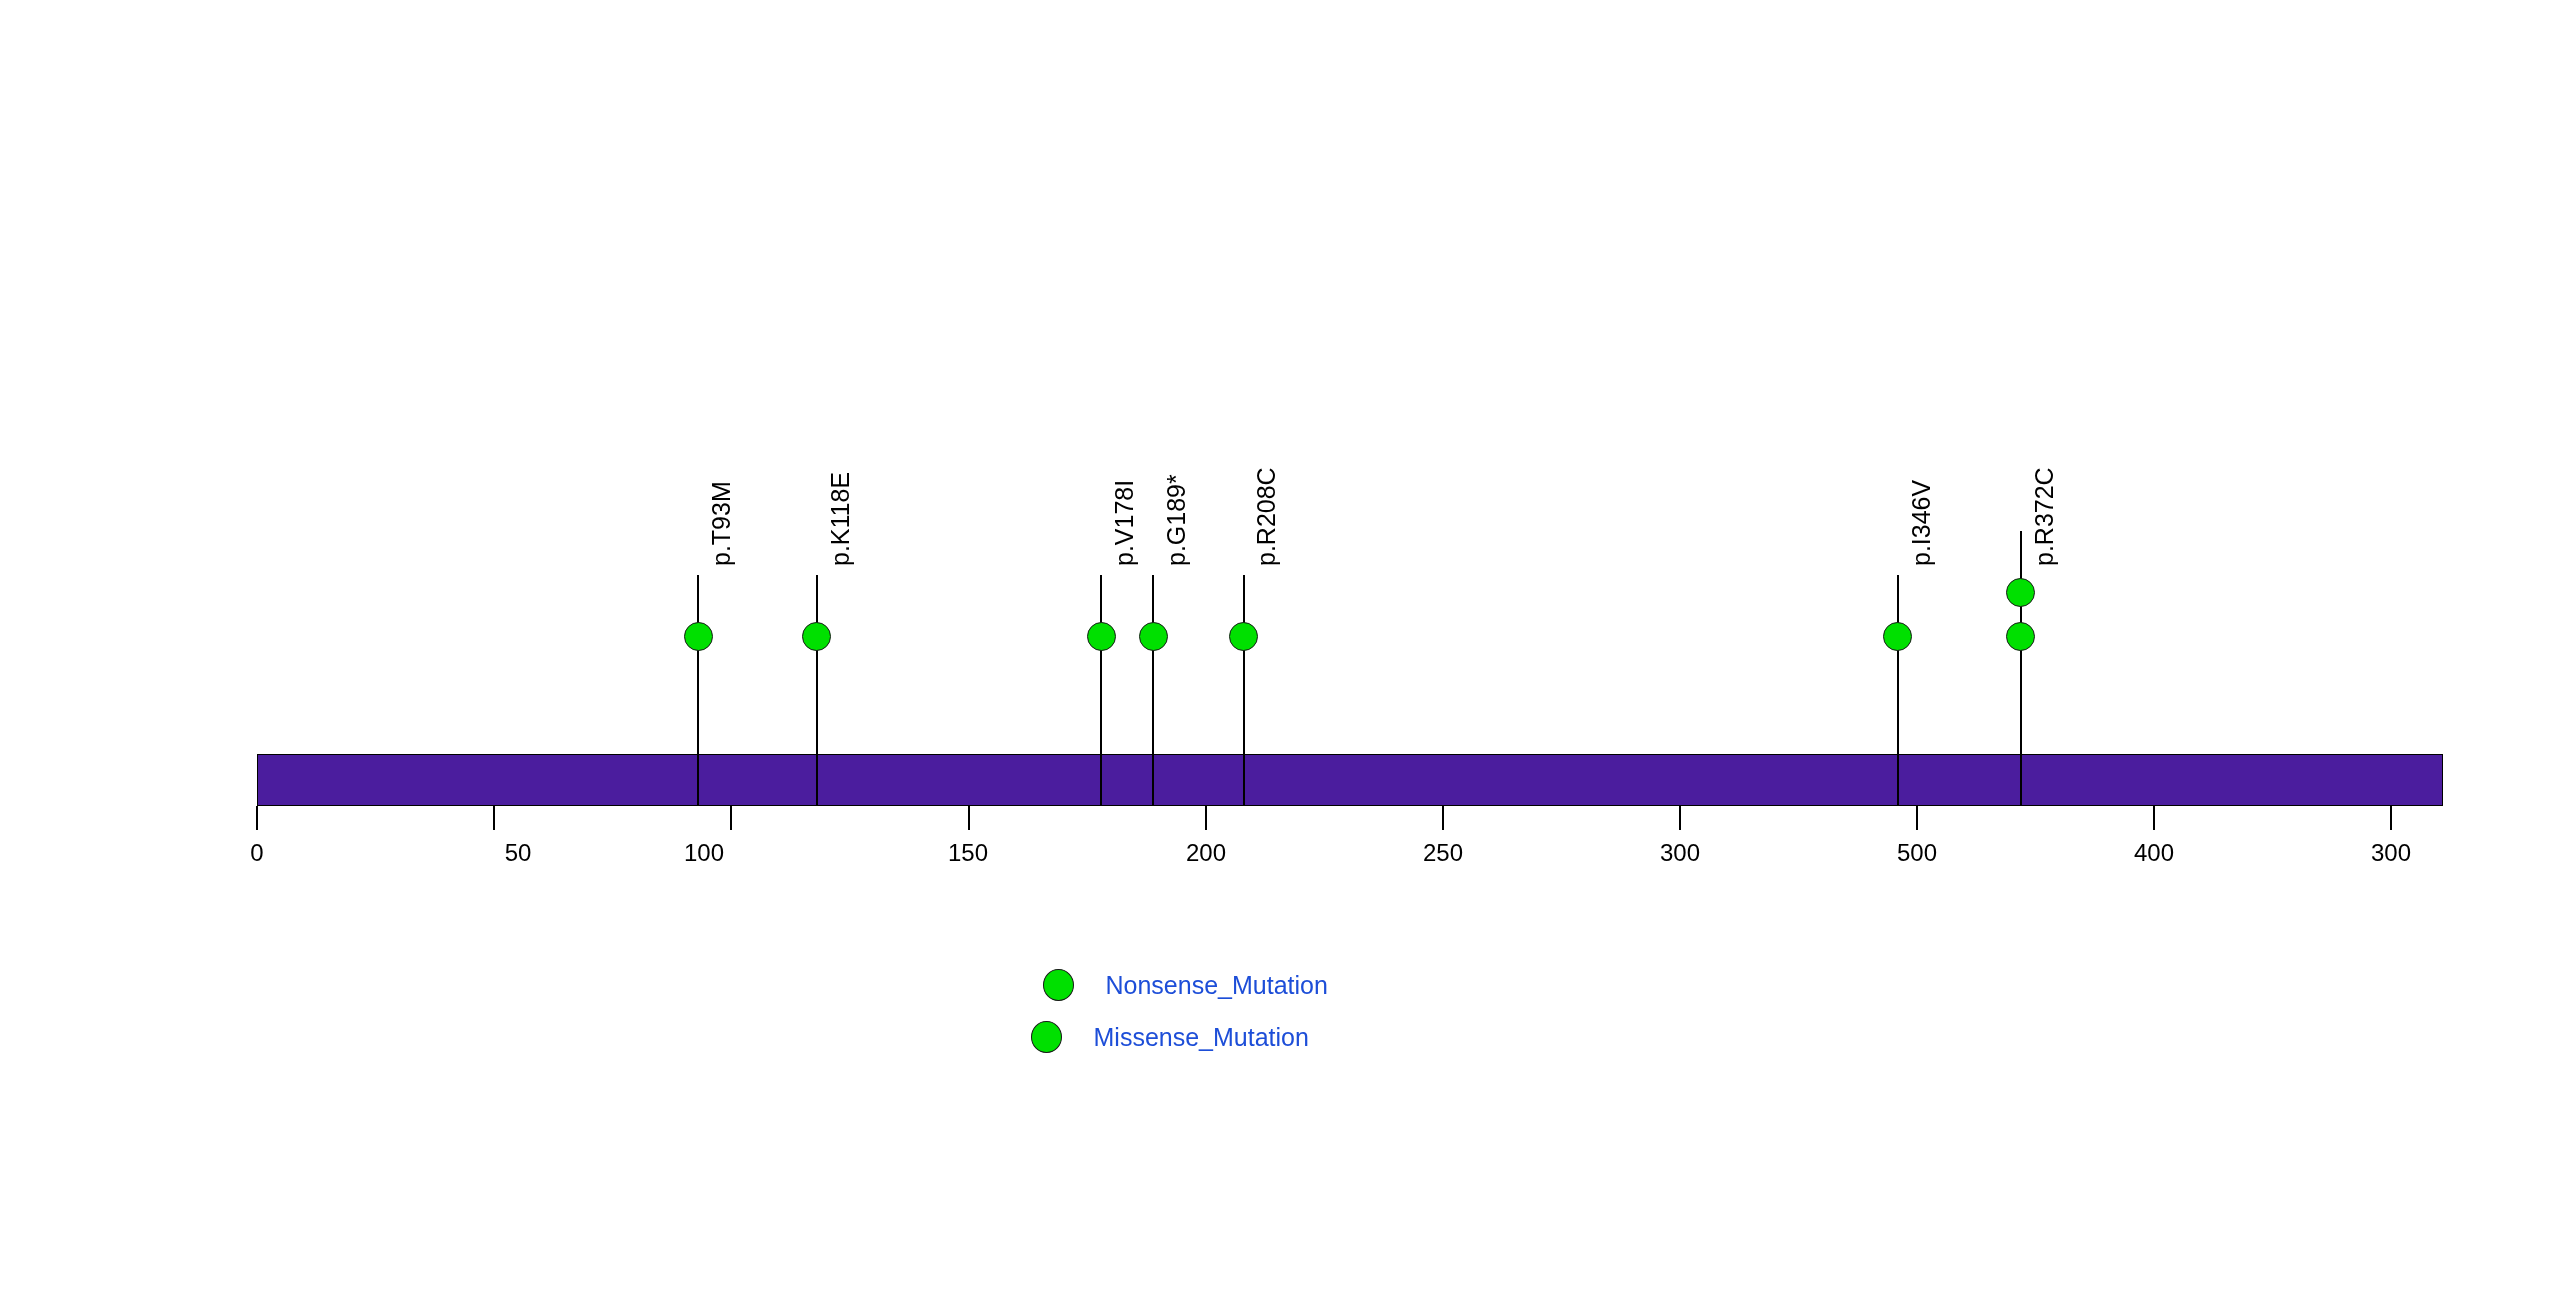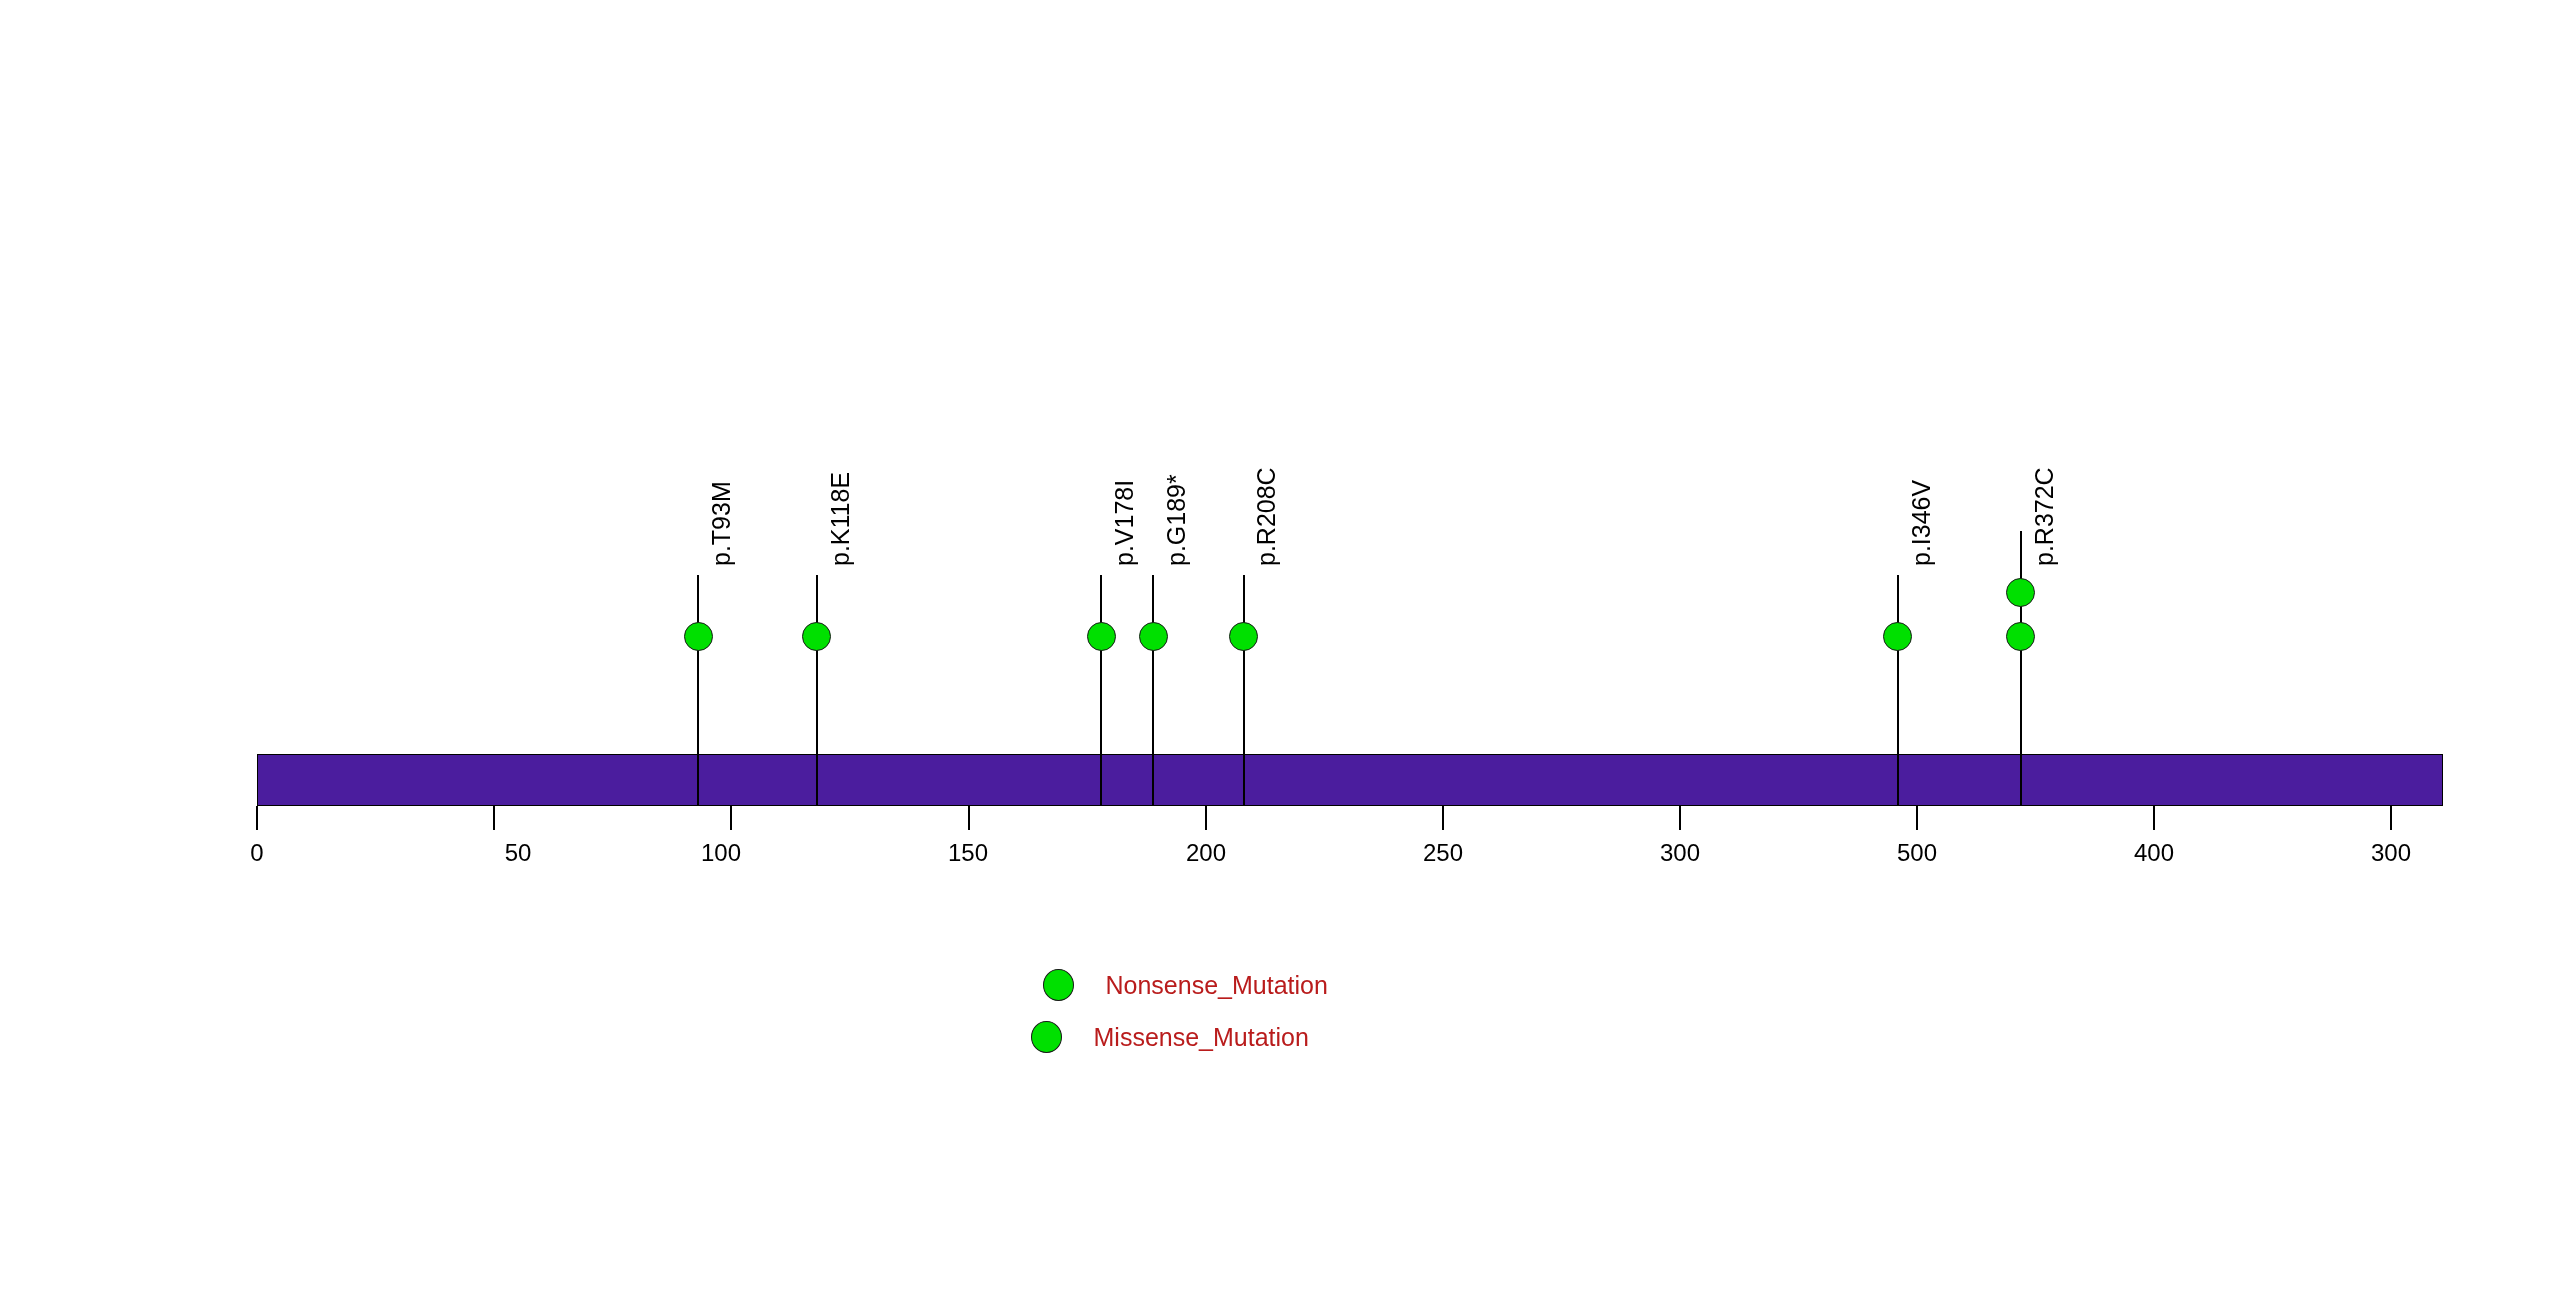--- a/index.html
+++ b/index.html
@@ -73,39 +73,39 @@
     box-sizing: border-box;
     width: 30.5px;
     height: 32px;
     border-radius: 50%;
     border: 1.5px solid #1a1a1a;
     flex: 0 0 auto;
   }
   .legend-label {
     margin-left: 32px;
     font-size: 25px;
-    color: #b91c1c;
+    color: #1d4ed8;
     white-space: nowrap;
     font-family: "Liberation Sans", sans-serif;
   }
 </style>
 </head>
 <body>
 
 <div id="stage">
 
   <div class="protein-bar" id="protein-bar" style="left: 257px; top: 754px; width: 2186px; height: 52px; background: rgb(75, 29, 158);"></div>
 
   <div id="axis-layer">
       <div class="axis-tick" style="left: 256px; top: 806px; height: 24.4px;"></div>
       <div class="axis-tick-label" style="left: 211px; top: 839px; width: 92px;">0</div>
       <div class="axis-tick" style="left: 493px; top: 806px; height: 24.4px;"></div>
       <div class="axis-tick-label" style="left: 472px; top: 839px; width: 92px;">50</div>
       <div class="axis-tick" style="left: 730px; top: 806px; height: 24.4px;"></div>
-      <div class="axis-tick-label" style="left: 675px; top: 839px; width: 92px;">100</div>
+      <div class="axis-tick-label" style="left: 658px; top: 839px; width: 92px;">100</div>
       <div class="axis-tick" style="left: 968px; top: 806px; height: 24.4px;"></div>
       <div class="axis-tick-label" style="left: 922px; top: 839px; width: 92px; text-align: center;">150</div>
       <div class="axis-tick" style="left: 1205px; top: 806px; height: 24.4px;"></div>
       <div class="axis-tick-label" style="left: 1160px; top: 839px; width: 92px;">200</div>
       <div class="axis-tick" style="left: 1442px; top: 806px; height: 24.4px;"></div>
       <div class="axis-tick-label" style="left: 1397px; top: 839px; width: 92px;">250</div>
       <div class="axis-tick" style="left: 1679px; top: 806px; height: 24.4px;"></div>
       <div class="axis-tick-label" style="left: 1634px; top: 839px; width: 92px;">300</div>
       <div class="axis-tick" style="left: 1916px; top: 806px; height: 24.4px;"></div>
       <div class="axis-tick-label" style="left: 1871px; top: 839px; width: 92px;">500</div>

